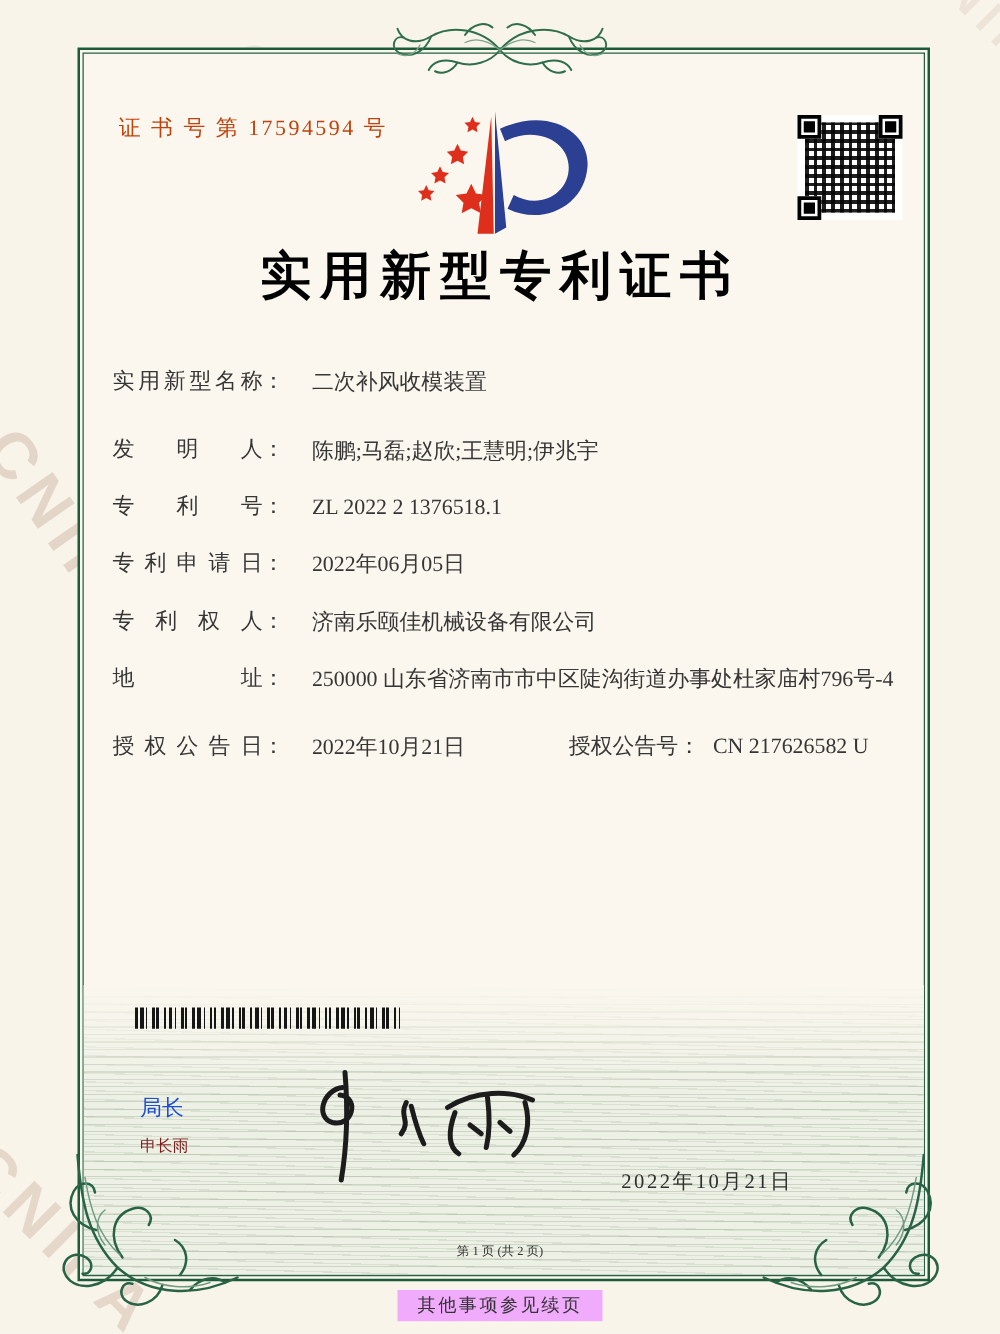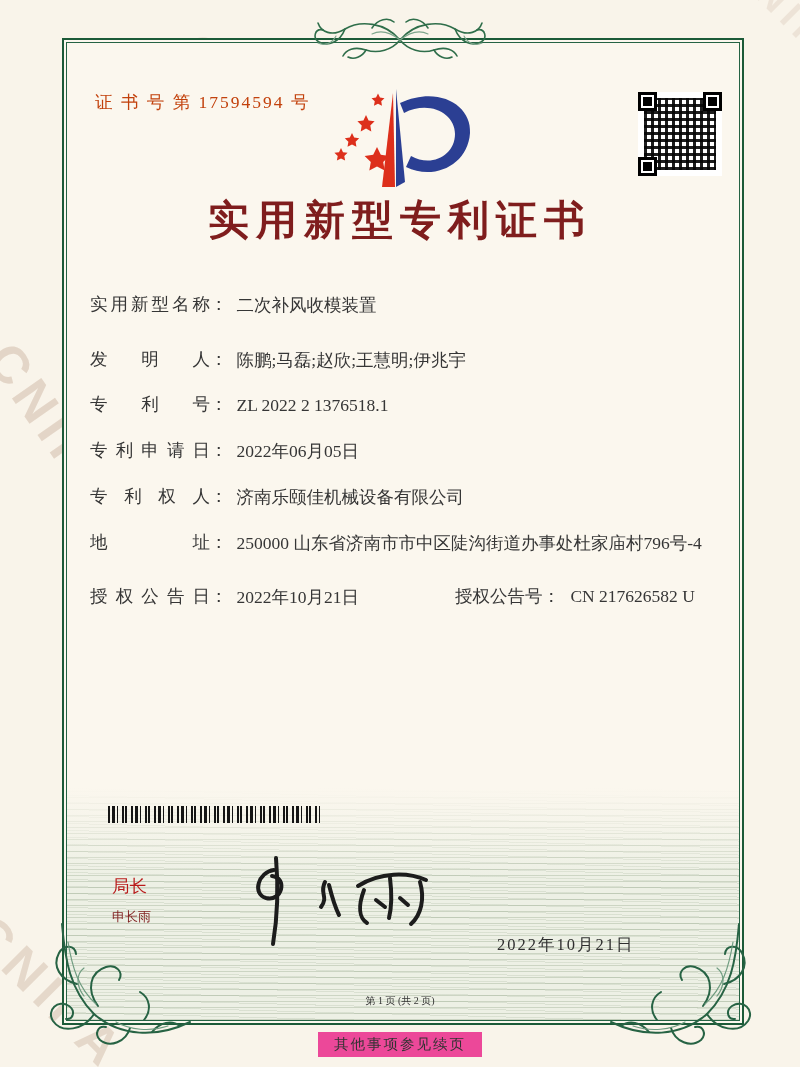--- a/index.html
+++ b/index.html
@@ -30,51 +30,51 @@
   }
   
   .wm{
     position:absolute;font-family:"Liberation Sans","DejaVu Sans",sans-serif;
     font-weight:bold;letter-spacing:7px;pointer-events:none;white-space:nowrap;
   }
   
   .cert-no{position:absolute;left:95px;top:90px;font-size:17.5px;letter-spacing:2px;color:#c2410c;}
   .title{
     position:absolute;left:0;right:0;top:193px;text-align:center;
-    font-size:41px;font-weight:bold;letter-spacing:7px;color:#7f1d1d;
+    font-size:41px;font-weight:bold;letter-spacing:7px;color:#000000;
   }
   
   .row{position:absolute;left:90px;right:64px;font-size:17.5px;color:#363636;}
   .lbl{
     display:inline-block;width:120px;vertical-align:top;
     text-align:justify;text-align-last:justify;color:#363636;
   }
   .colon{display:inline-block;vertical-align:top;}
-  .val{display:inline-block;vertical-align:top;margin-left:9px;max-width:485px;line-height:1.55;}
+  .val{display:inline-block;vertical-align:top;margin-left:22px;max-width:485px;line-height:1.55;}
   .grant2{position:absolute;left:365px;top:0;}
   
   .paras{position:absolute;left:88px;right:62px;top:620px;font-size:16.5px;line-height:1.85;color:#3a3a3a;letter-spacing:.4px;}
   .paras p{margin:0;text-indent:2em;}
   
   .barcode{
     position:absolute;left:108px;top:806px;width:212px;height:17px;
     background:repeating-linear-gradient(90deg,
       #151515 0 2px, transparent 2px 4px,
       #151515 4px 7px, transparent 7px 9px,
       #151515 9px 10px, transparent 10px 14px,
       #151515 14px 16px, transparent 16px 17px,
       #151515 17px 19px, transparent 19px 23px);
   }
-  .signer-title{position:absolute;left:112px;top:874px;font-size:17.5px;color:#b91c1c;}
+  .signer-title{position:absolute;left:112px;top:874px;font-size:17.5px;color:#1d4ed8;}
   .signer-name{position:absolute;left:112px;top:908px;font-size:13px;color:#7f1d1d;}
   .issue-date{position:absolute;left:497px;top:934px;font-size:16.5px;letter-spacing:2px;color:#2f2f2f;}
   .page-no{position:absolute;left:0;right:0;top:994px;text-align:center;font-size:10px;color:#333;}
   .note-wrap{position:absolute;left:0;right:0;top:1032px;text-align:center;}
   .note{
-    display:inline-block;background:#ec4899;padding:3px 16px;
+    display:inline-block;background:#f0abfc;padding:3px 16px;
     font-size:14.5px;letter-spacing:2px;color:#333;
   }
   
   .qr{position:absolute;left:638px;top:92px;width:84px;height:84px;background:#fff;padding:0;}
   .qr-grid{
     position:absolute;inset:6px;
     background-image:
       repeating-linear-gradient(90deg, rgba(5,5,5,.9) 0 3px, transparent 3px 7px),
       repeating-linear-gradient(0deg, rgba(5,5,5,.9) 0 3px, #fff 3px 7px);
   }

